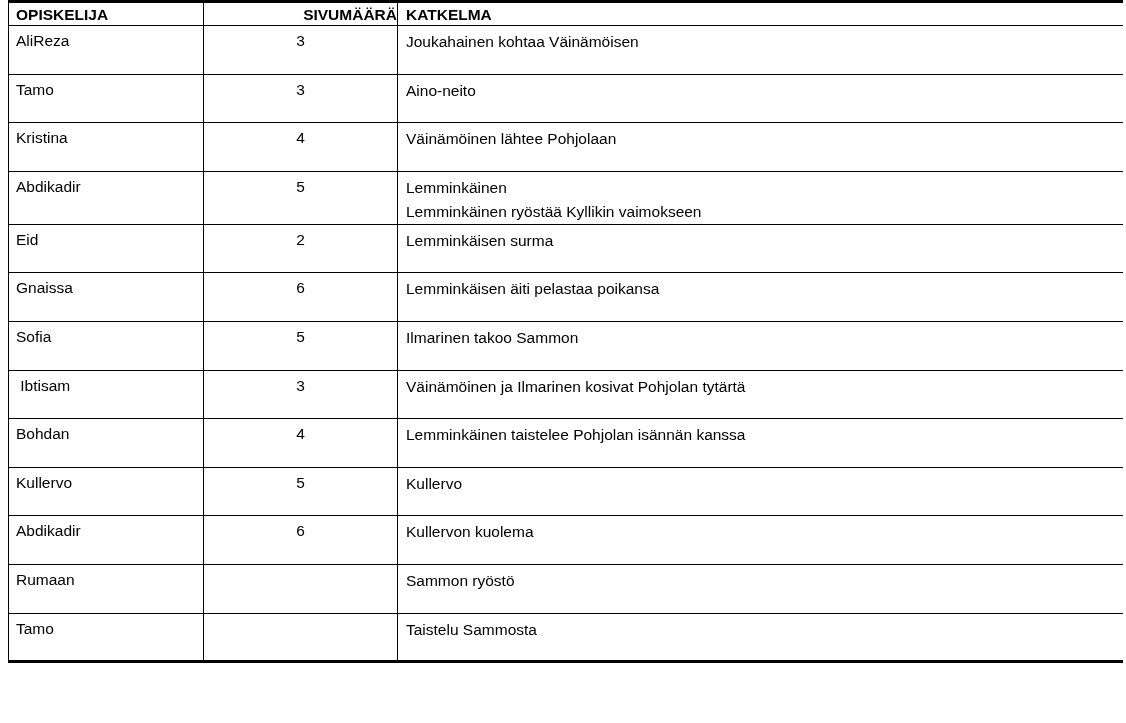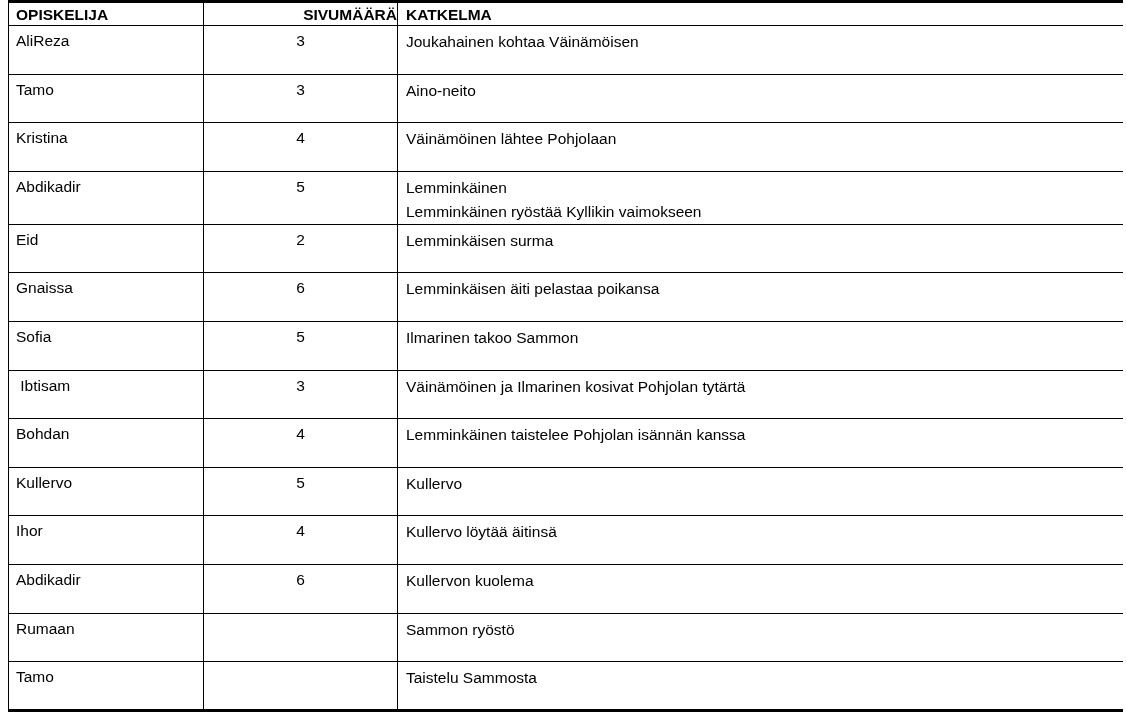--- a/index.html
+++ b/index.html
@@ -158,27 +158,20 @@
   </tr>
 
   <tr>
     <td class="cell-name">Kullervo</td>
     <td class="cell-pages">5</td>
     <td class="cell-excerpt">
             <div class="excerpt-line">Kullervo</div>
           </td>
   </tr>
 
-  <tr>
-    <td class="cell-name">Ihor</td>
-    <td class="cell-pages">4</td>
-    <td class="cell-excerpt">
-            <div class="excerpt-line">Kullervo löytää äitinsä</div>
-          </td>
-  </tr>
 
   <tr>
     <td class="cell-name">Abdikadir</td>
     <td class="cell-pages">6</td>
     <td class="cell-excerpt">
             <div class="excerpt-line">Kullervon kuolema</div>
           </td>
   </tr>
 
   <tr>

